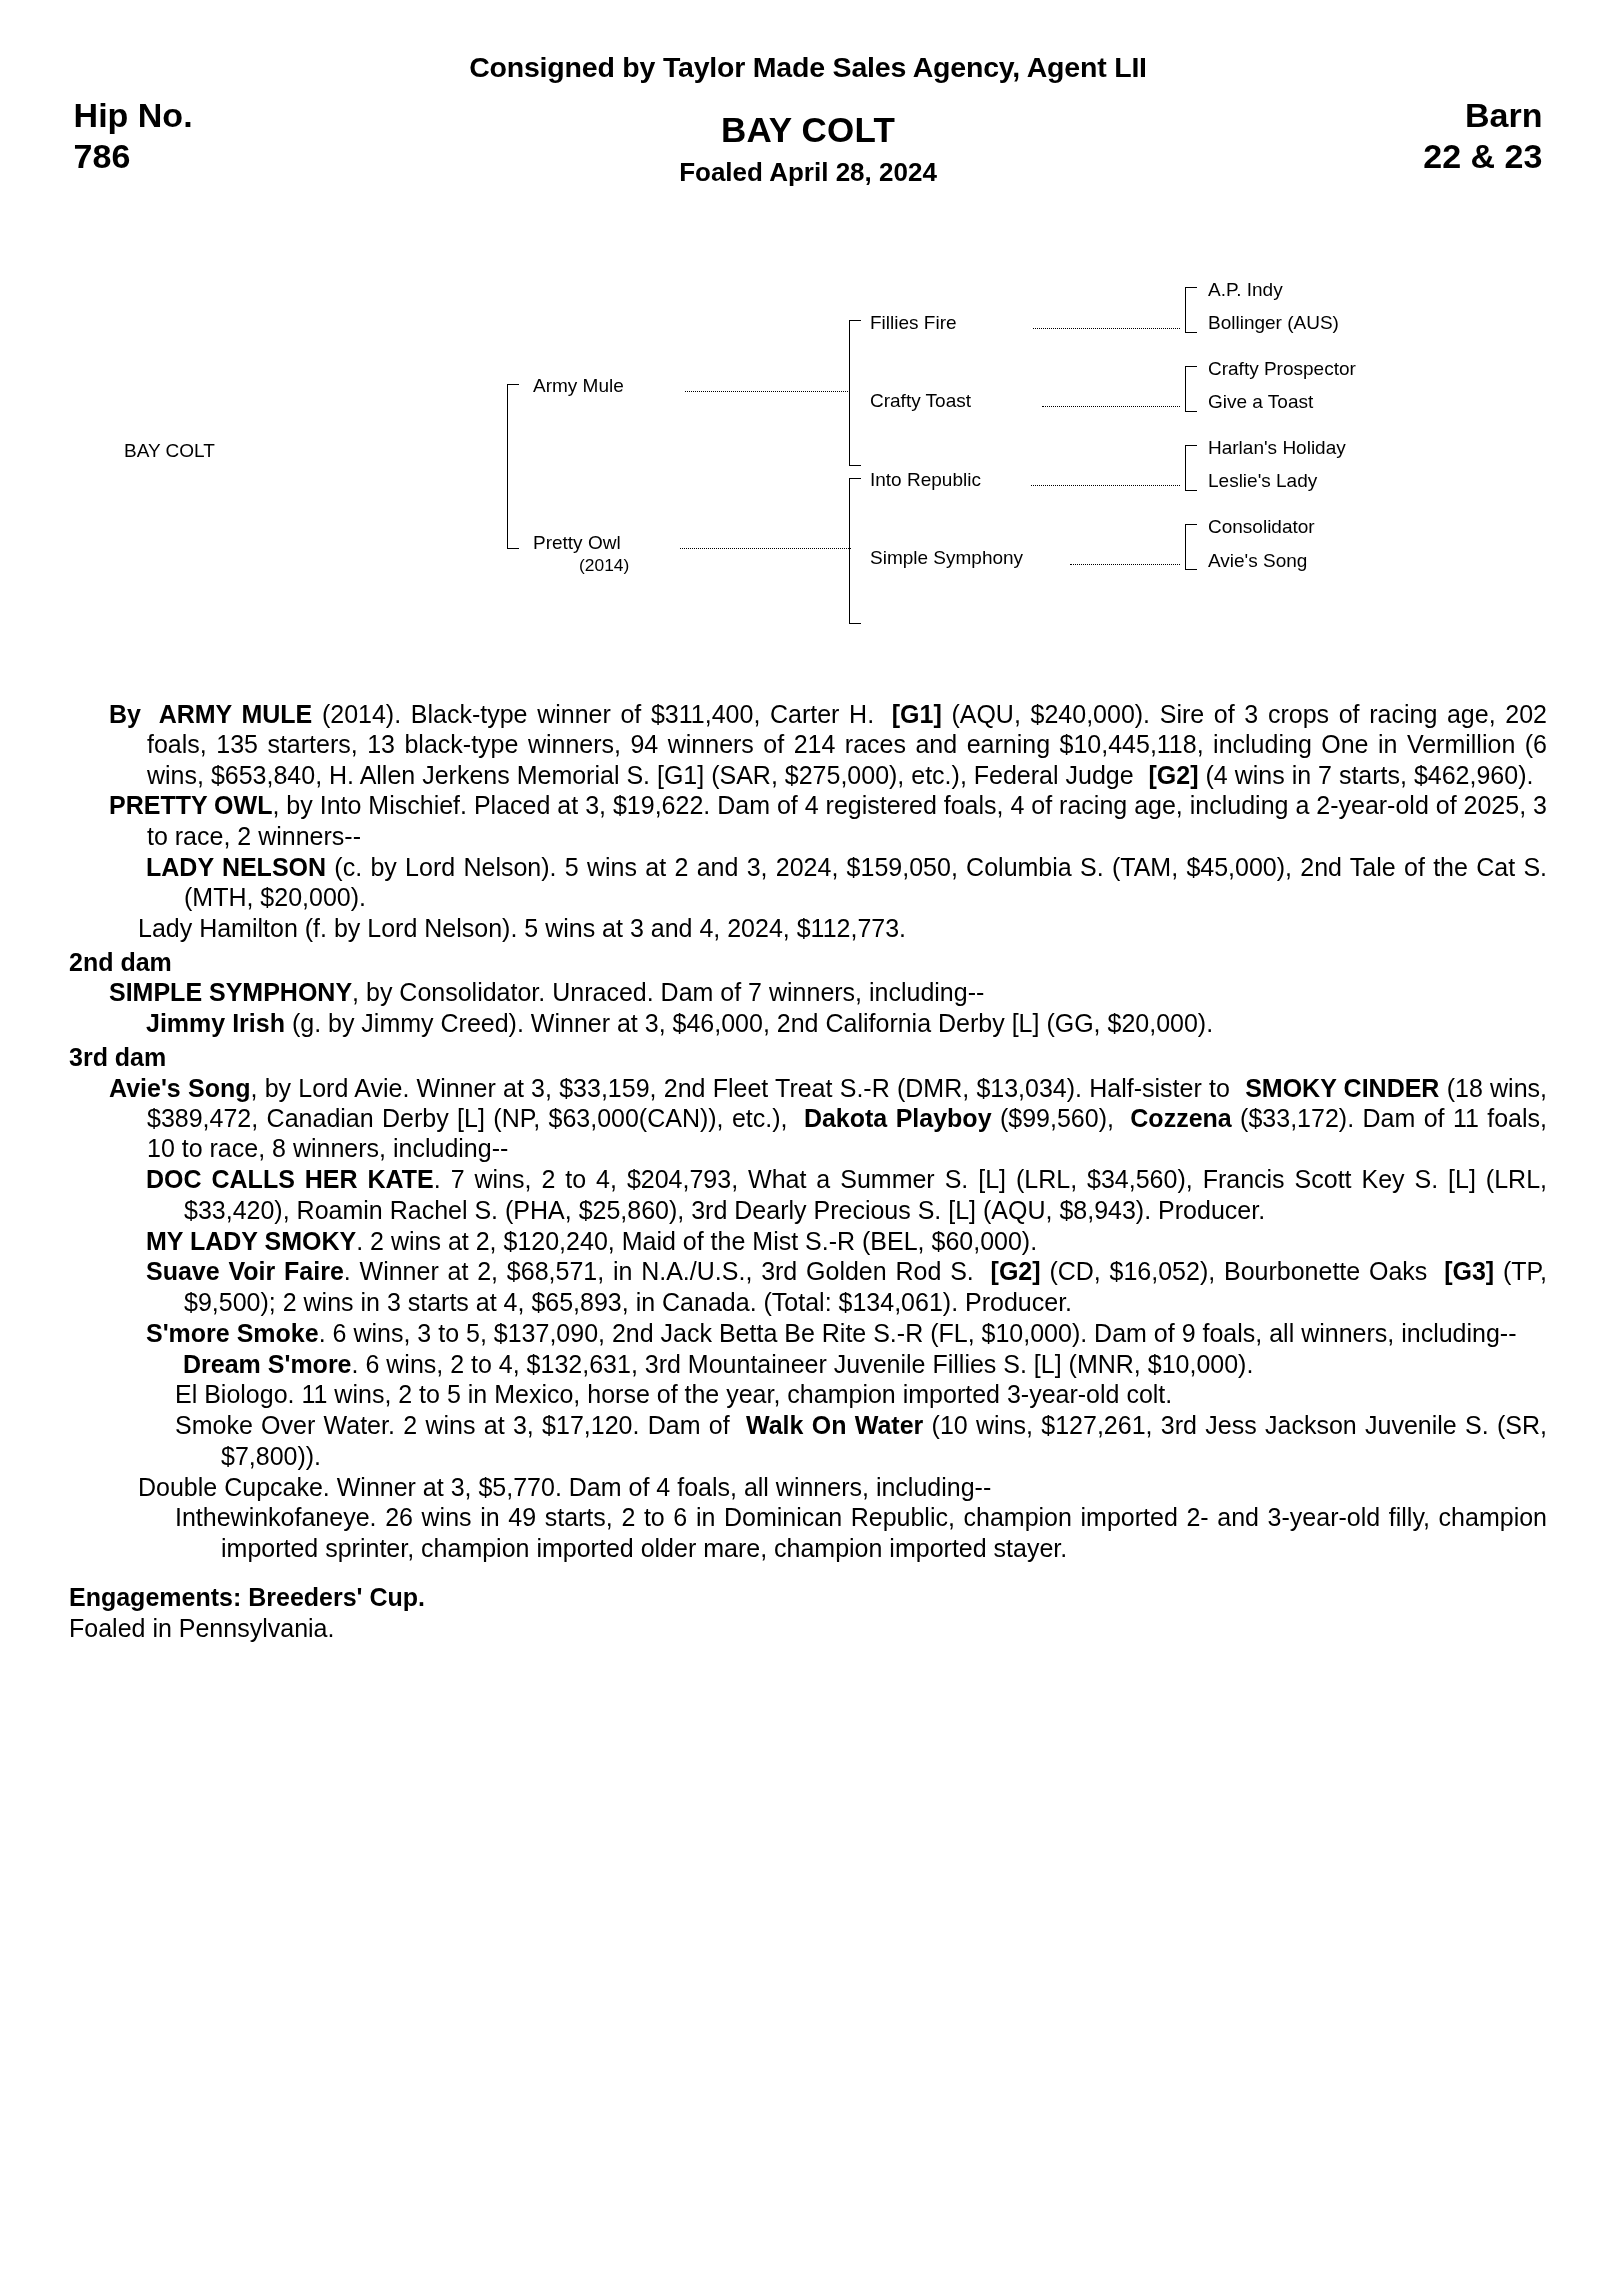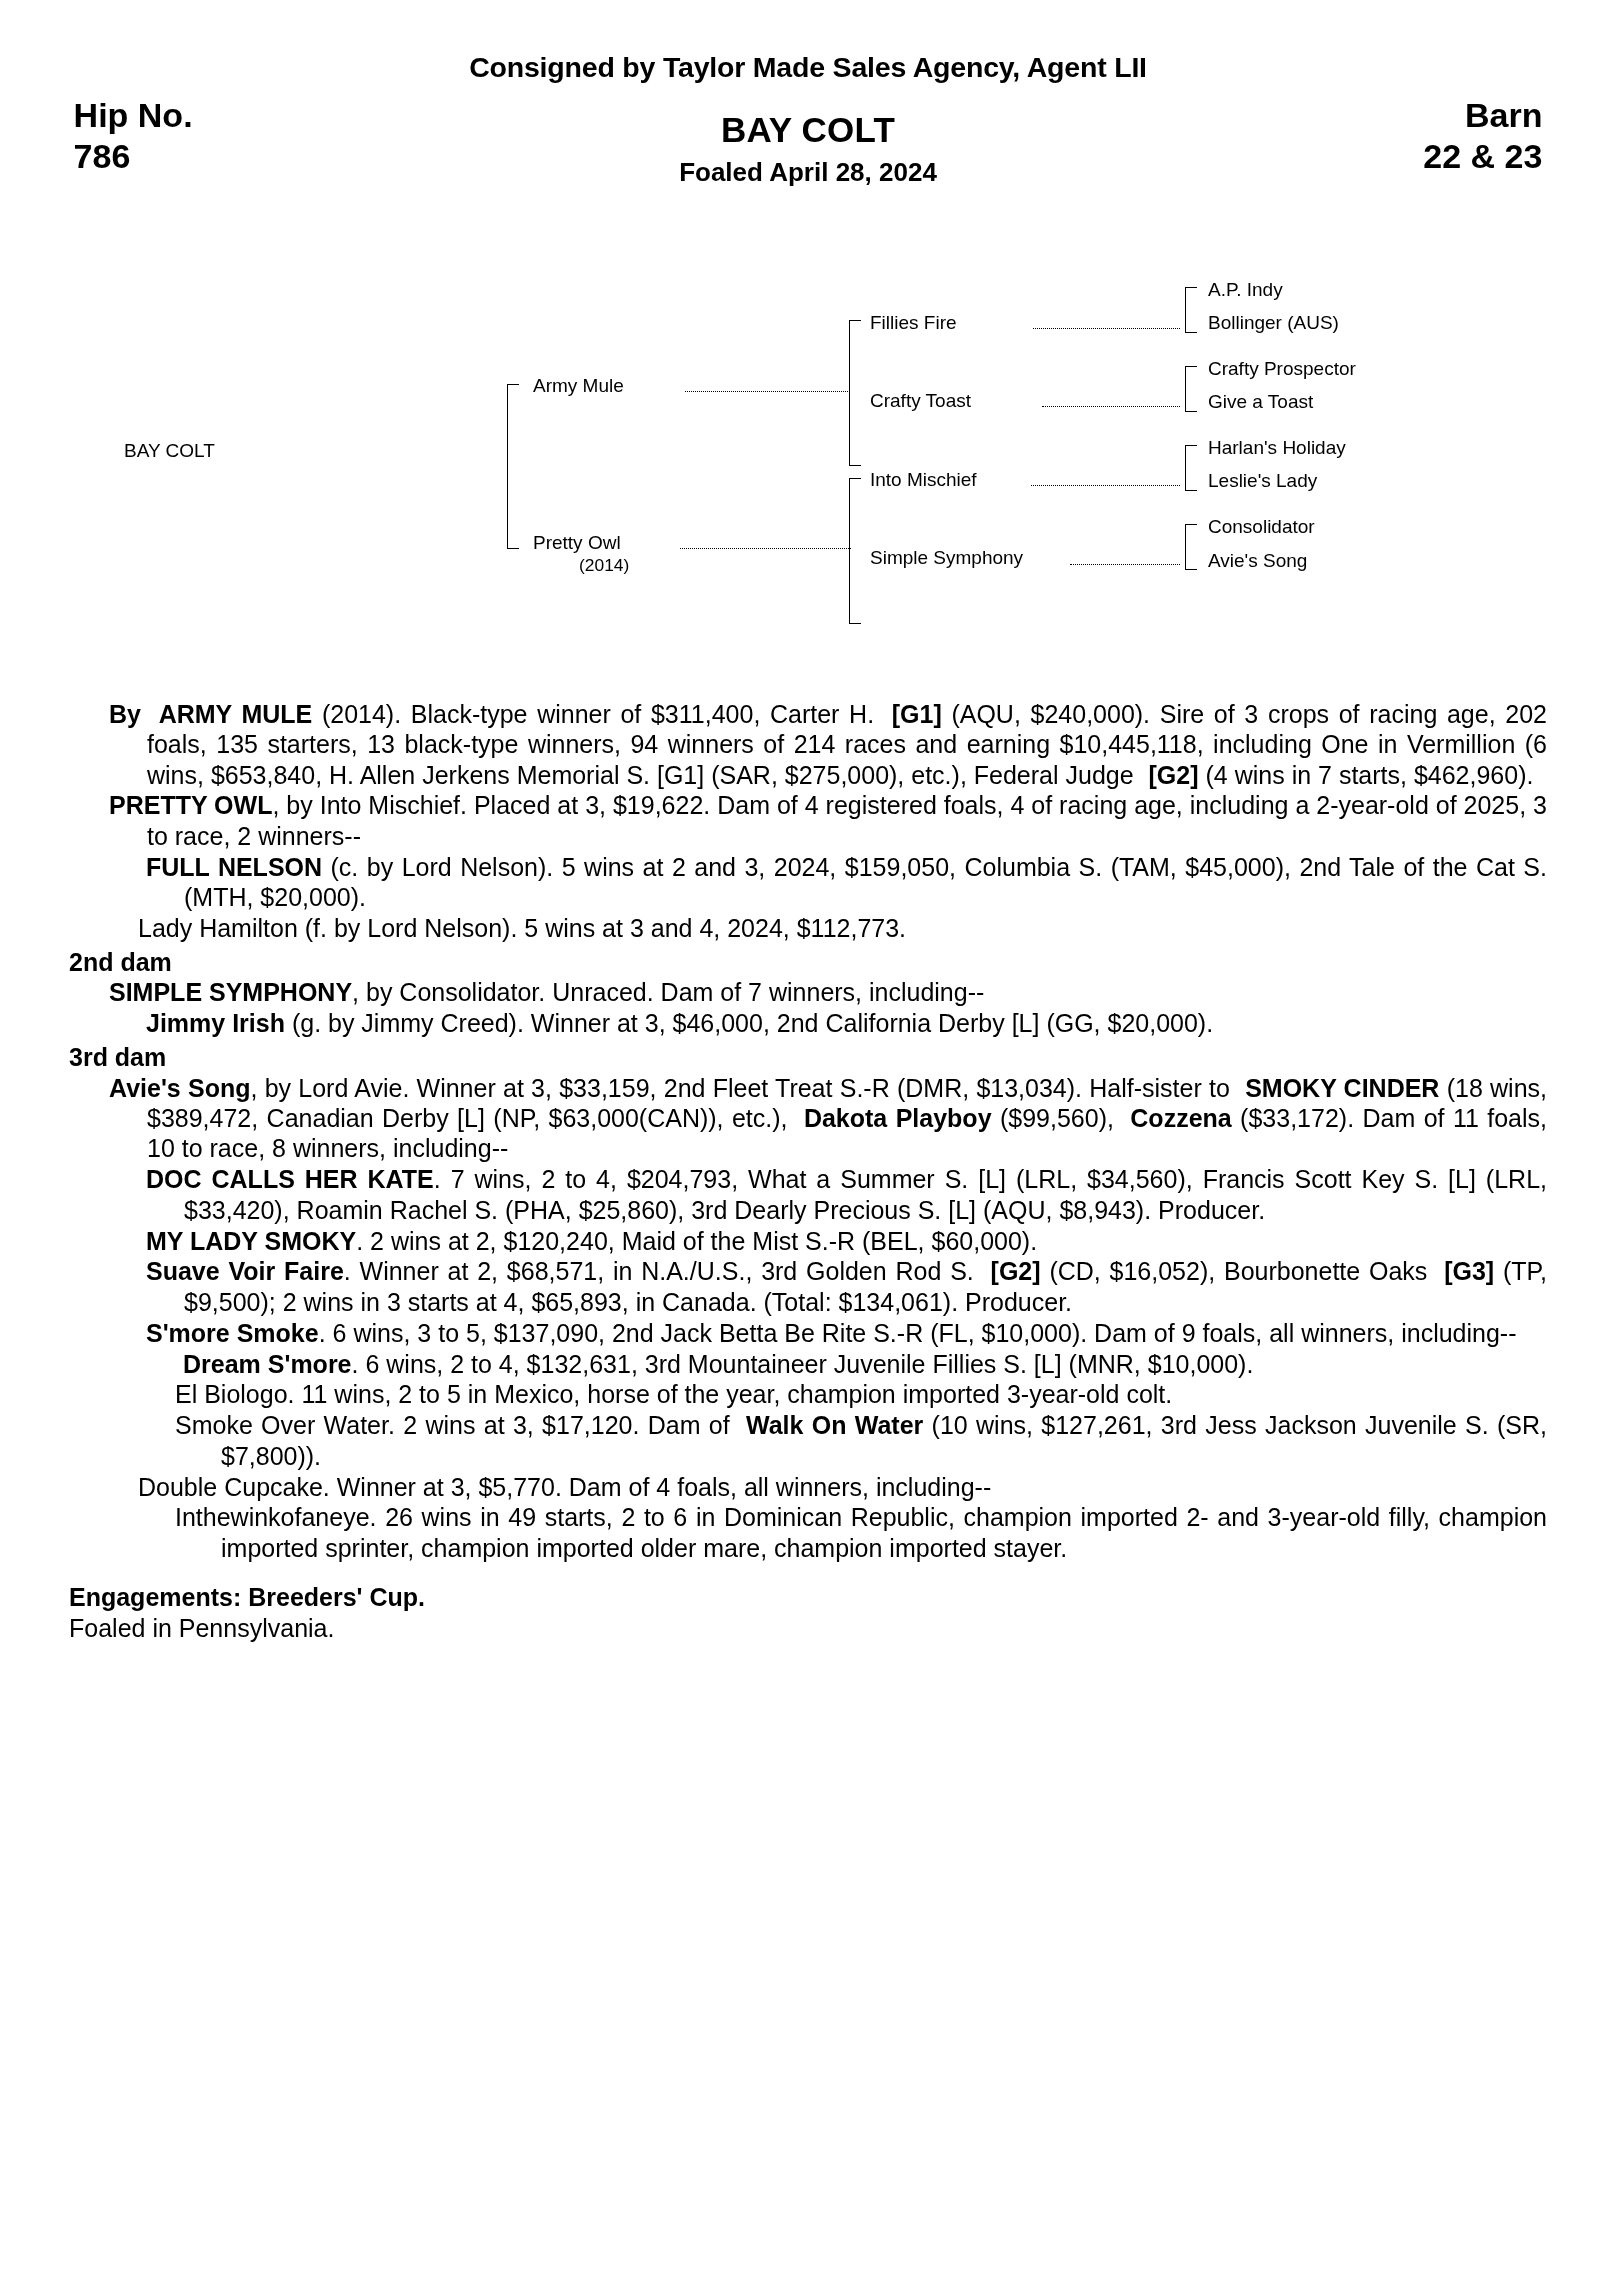--- a/index.html
+++ b/index.html
@@ -187,21 +187,21 @@
     <div class="brace" style="left:780px; top:110px; height:146px;"></div>
 
     <div class="brace" style="left:780px; top:268px; height:146px;"></div>
 
     <div class="ped-label ped-g1">Fillies Fire</div>
     <div class="dots" style="left:964px; top:118px; width:147px;"></div>
 
     <div class="ped-label ped-g2">Crafty Toast</div>
     <div class="dots" style="left:973px; top:196px; width:138px;"></div>
 
-    <div class="ped-label ped-g3">Into Mischief</div>
+    <div class="ped-label ped-g3">Into Republic</div>
     <div class="dots" style="left:962px; top:275px; width:149px;"></div>
 
     <div class="ped-label ped-g4">Simple Symphony</div>
     <div class="dots" style="left:1001px; top:354px; width:110px;"></div>
 
     <div class="brace" style="left:1116px; top:77px; height:46px;"></div>
     <div class="brace" style="left:1116px; top:156px; height:46px;"></div>
     <div class="brace" style="left:1116px; top:235px; height:46px;"></div>
     <div class="brace" style="left:1116px; top:314px; height:46px;"></div>
 
@@ -214,21 +214,21 @@
     <div class="ped-label ped-gg7">Consolidator</div>
     <div class="ped-label ped-gg8">Avie's Song</div>
   </div>
 
   <div class="body-text">
 
     <p class="para hang-2" id="sire-paragraph"><span class="b">By <span class="b">ARMY MULE</span></span> (2014). Black-type winner of $311,400, Carter H. <span class="b">[G1]</span> (AQU, $240,000). Sire of 3 crops of racing age, 202 foals, 135 starters, 13 black-type winners, 94 winners of 214 races and earning $10,445,118, including One in Vermillion (6 wins, $653,840, H. Allen Jerkens Memorial S. [G1] (SAR, $275,000), etc.), Federal Judge <span class="b">[G2]</span> (4 wins in 7 starts, $462,960).</p>
 
     <div id="dams-container">
         <p class="para hang-2"><span class="b">PRETTY OWL</span>, by Into Mischief. Placed at 3, $19,622. Dam of 4 registered foals, 4 of racing age, including a 2-year-old of 2025, 3 to race, 2 winners--</p>
-        <p class="para hang-3"><span class="b">FULL NELSON</span> (c. by Lord Nelson). 5 wins at 2 and 3, 2024, $159,050, Columbia S. (TAM, $45,000), 2nd Tale of the Cat S. (MTH, $20,000).</p>
+        <p class="para hang-3"><span class="b">LADY NELSON</span> (c. by Lord Nelson). 5 wins at 2 and 3, 2024, $159,050, Columbia S. (TAM, $45,000), 2nd Tale of the Cat S. (MTH, $20,000).</p>
         <p class="para hang-3">Lady Hamilton (f. by Lord Nelson). 5 wins at 3 and 4, 2024, $112,773.</p>
         <p class="para dam-head">2nd dam</p>
         <p class="para hang-2"><span class="b">SIMPLE SYMPHONY</span>, by Consolidator. Unraced. Dam of 7 winners, including--</p>
         <p class="para hang-3"><span class="b">Jimmy Irish</span> (g. by Jimmy Creed). Winner at 3, $46,000, 2nd California Derby [L] (GG, $20,000).</p>
         <p class="para dam-head">3rd dam</p>
         <p class="para hang-2"><span class="b">Avie's Song</span>, by Lord Avie. Winner at 3, $33,159, 2nd Fleet Treat S.-R (DMR, $13,034). Half-sister to <span class="b">SMOKY CINDER</span> (18 wins, $389,472, Canadian Derby [L] (NP, $63,000(CAN)), etc.), <span class="b">Dakota Playboy</span> ($99,560), <span class="b">Cozzena</span> ($33,172). Dam of 11 foals, 10 to race, 8 winners, including--</p>
         <p class="para hang-3"><span class="b">DOC CALLS HER KATE</span>. 7 wins, 2 to 4, $204,793, What a Summer S. [L] (LRL, $34,560), Francis Scott Key S. [L] (LRL, $33,420), Roamin Rachel S. (PHA, $25,860), 3rd Dearly Precious S. [L] (AQU, $8,943). Producer.</p>
         <p class="para hang-3"><span class="b">MY LADY SMOKY</span>. 2 wins at 2, $120,240, Maid of the Mist S.-R (BEL, $60,000).</p>
         <p class="para hang-3"><span class="b">Suave Voir Faire</span>. Winner at 2, $68,571, in N.A./U.S., 3rd Golden Rod S. <span class="b">[G2]</span> (CD, $16,052), Bourbonette Oaks <span class="b">[G3]</span> (TP, $9,500); 2 wins in 3 starts at 4, $65,893, in Canada. (Total: $134,061). Producer.</p>
         <p class="para hang-3"><span class="b">S'more Smoke</span>. 6 wins, 3 to 5, $137,090, 2nd Jack Betta Be Rite S.-R (FL, $10,000). Dam of 9 foals, all winners, including--</p>

